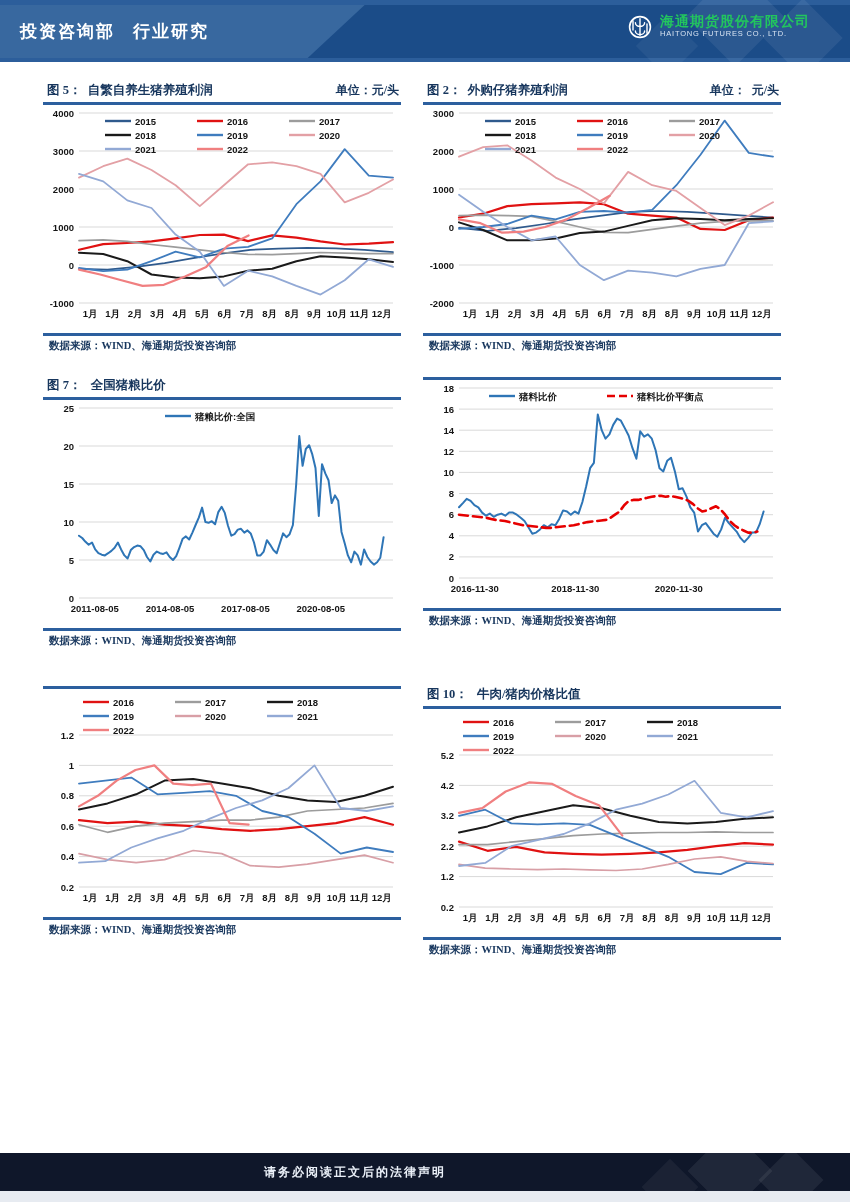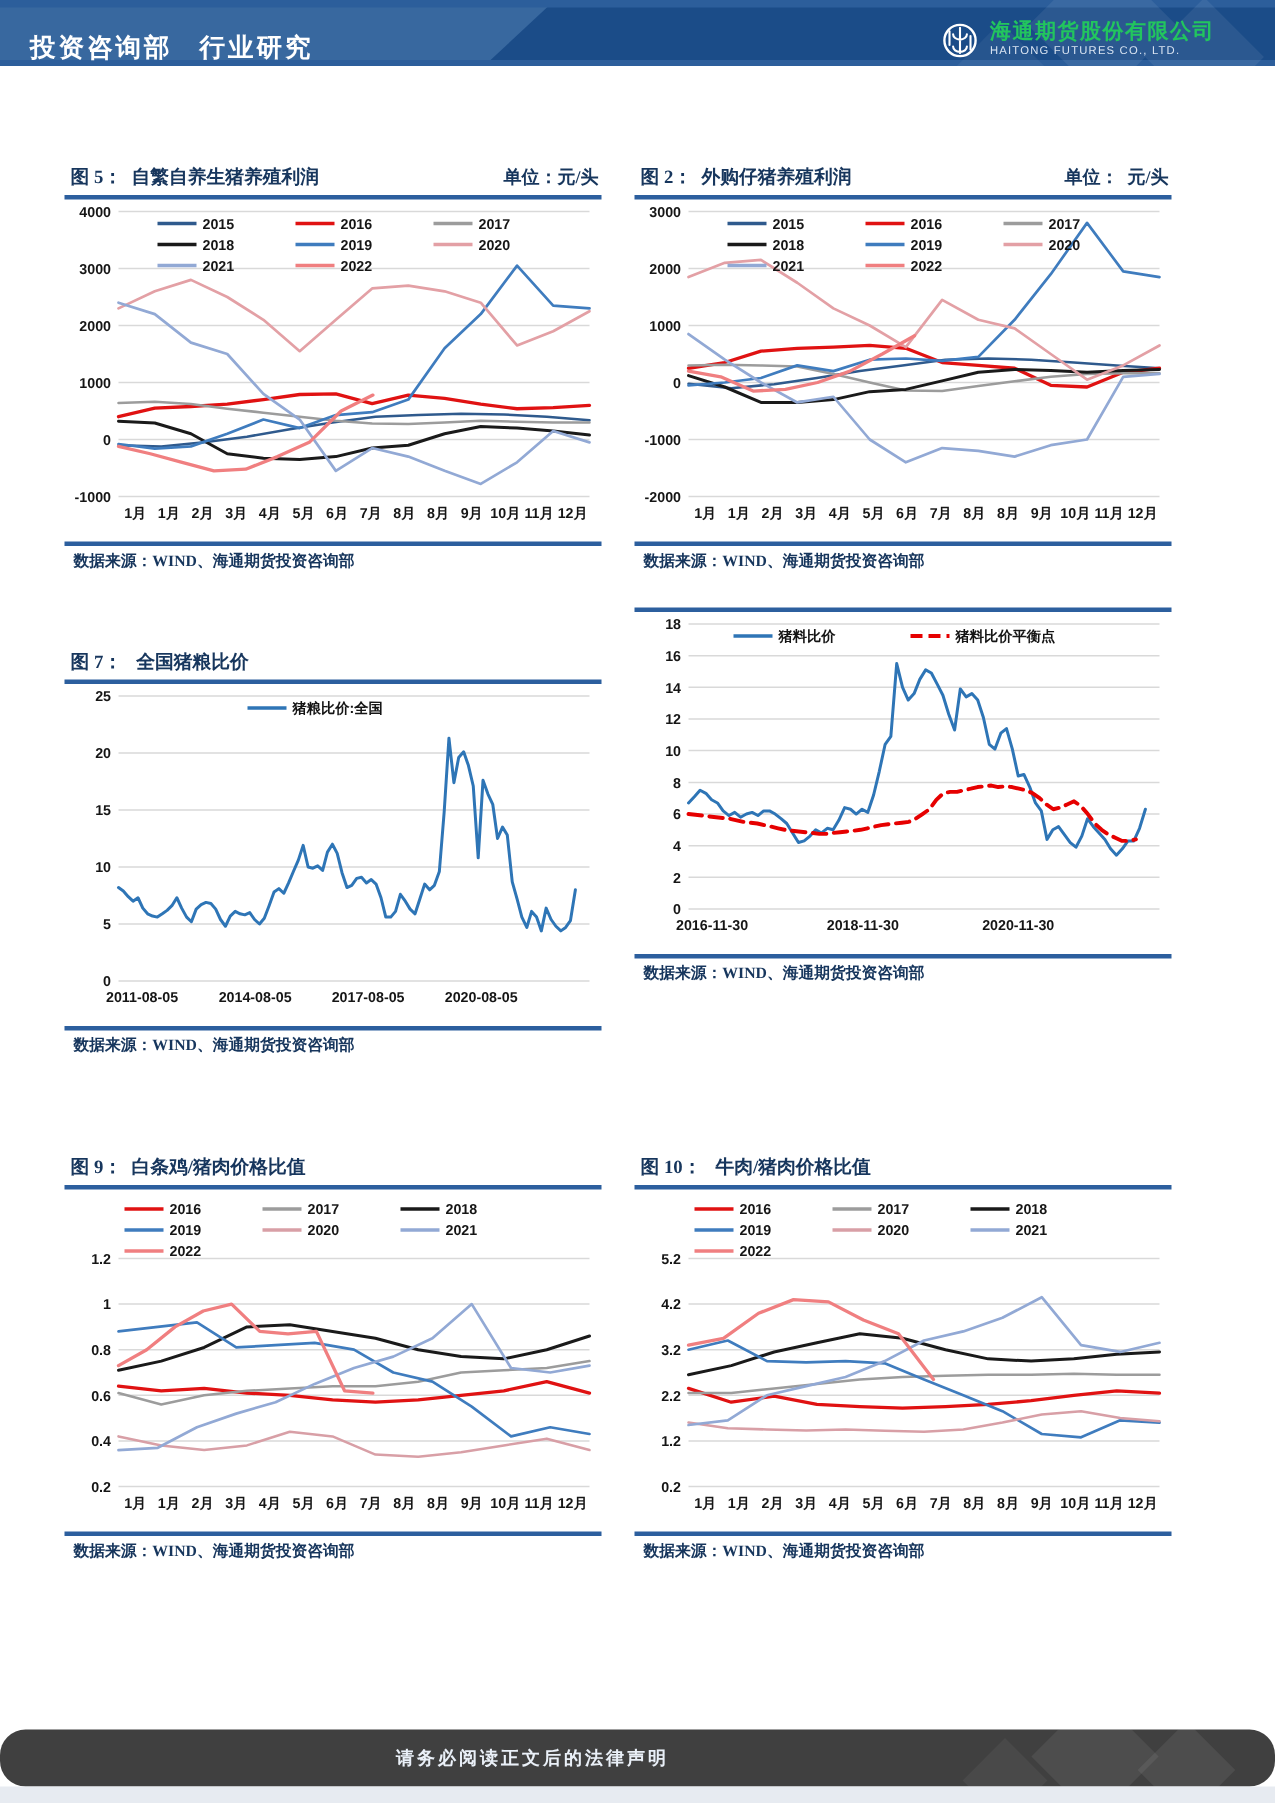--- a/index.html
+++ b/index.html
@@ -1,49 +1,49 @@
 <!DOCTYPE html>
 <html><head>
 <meta charset="utf-8">
 <style>
   html,body{margin:0;padding:0;}
   body{
     width:850px;height:1202px;position:relative;background:#ffffff;
     font-family:"Liberation Sans","DejaVu Sans",sans-serif;overflow:hidden;
   }
   
-  .header{position:absolute;left:0;top:0;width:850px;height:44px;background:#1B4C88;overflow:hidden;}
+  .header{position:absolute;left:0;top:0;width:850px;height:62px;background:#1B4C88;overflow:hidden;}
   .header .band-top{position:absolute;left:0;top:0;width:100%;height:5px;background:#2C5E9B;}
   .header .band-bot{position:absolute;left:0;bottom:0;width:100%;height:4px;background:#2C5E9B;}
   .header .lighter{position:absolute;left:0;top:0;width:370px;height:62px;background:#38689F;
     clip-path:polygon(0 0,100% 0,82% 100%,0 100%);}
   .diamond{position:absolute;background:rgba(255,255,255,0.07);transform:rotate(45deg);}
   .header-title{position:absolute;left:20px;top:20px;color:#ffffff;font-size:17px;font-weight:bold;letter-spacing:2px;}
   .header-title .sec{margin-left:18px;}
   .logo-wrap{position:absolute;right:40px;top:14px;display:flex;align-items:center;}
   .logo-circle{width:24px;height:24px;margin-right:8px;}
   .logo-text .cn{color:#22c55e;font-family:"Liberation Serif","DejaVu Serif",serif;font-weight:bold;font-size:14px;letter-spacing:1px;line-height:15px;}
   .logo-text .en{color:#D9E4F2;font-size:7.5px;letter-spacing:0.8px;line-height:10px;}
   
   .main{position:absolute;left:43px;top:82px;width:738px;}
   .row{display:grid;grid-template-columns:358px 358px;column-gap:22px;}
   .row1{margin-bottom:23px;} .row2{margin-bottom:37px;}
   .chart-block{width:358px;}
   .chart-title-row{display:flex;justify-content:space-between;align-items:baseline;
     font-family:"Liberation Serif","DejaVu Serif",serif;font-weight:bold;color:#17365D;
-    font-size:12.5px;padding:0 2px 4px 4px;height:16px;white-space:pre;margin-top:28px;}
+    font-size:12.5px;padding:0 2px 4px 4px;height:16px;white-space:pre;}
   .chart-unit{font-size:12px;}
   .rule{height:3px;background:#2C5F9E;}
   .chart-canvas{width:358px;height:228px;}
   .chart-canvas svg{display:block;}
   .chart-source{font-family:"Liberation Serif","DejaVu Serif",serif;font-weight:bold;color:#17365D;
     font-size:10.5px;padding:3px 0 0 6px;height:15px;}
   svg text.tick{font-family:"Liberation Sans","DejaVu Sans",sans-serif;font-size:9.5px;font-weight:bold;fill:#151515;}
   
-  .footer{position:absolute;left:0;top:1153px;width:850px;height:38px;background:#404040;overflow:hidden;border-radius:17px;}
+  .footer{position:absolute;left:0;top:1153px;width:850px;height:38px;background:#0f172a;overflow:hidden;}
   .footer-text{position:absolute;left:0;top:0;width:710px;height:38px;display:flex;align-items:center;justify-content:center;
     color:#EAF0F8;font-family:"Liberation Serif","DejaVu Serif",serif;font-weight:bold;font-size:12px;letter-spacing:2px;}
   .footer-strip{position:absolute;left:0;top:1191px;width:850px;height:11px;background:#E7EBF1;}
 </style>
 </head>
 <body>
 
 <div class="header">
   <div class="lighter"></div>
   <div class="band-top"></div>
@@ -264,24 +264,20 @@
             <text class="tick" x="214" y="19.5">猪料比价平衡点</text>
           </svg>
         </div>
       <div class="rule"></div>
       <div class="chart-source">数据来源：WIND、海通期货投资咨询部</div>
     </div>
   </div>
 
   <div class="row row3">
     <div class="chart-block">
-      <div class="chart-title-row">
-        <span class="chart-title">图 9：  白条鸡/猪肉价格比值</span>
-        <span class="chart-unit"></span>
-      </div>
       <div class="rule"></div>
       <div class="chart-canvas">
           <svg viewBox="0 0 358 228" width="358" height="228">
             <line x1="36" y1="198.0" x2="350" y2="198.0" stroke="#D9D9D9" stroke-width="1"></line>
             <text class="tick" x="31" y="201.5" text-anchor="end">0.2</text>
             <line x1="36" y1="167.6" x2="350" y2="167.6" stroke="#D9D9D9" stroke-width="1"></line>
             <text class="tick" x="31" y="171.1" text-anchor="end">0.4</text>
             <line x1="36" y1="137.2" x2="350" y2="137.2" stroke="#D9D9D9" stroke-width="1"></line>
             <text class="tick" x="31" y="140.7" text-anchor="end">0.6</text>
             <line x1="36" y1="106.8" x2="350" y2="106.8" stroke="#D9D9D9" stroke-width="1"></line>

